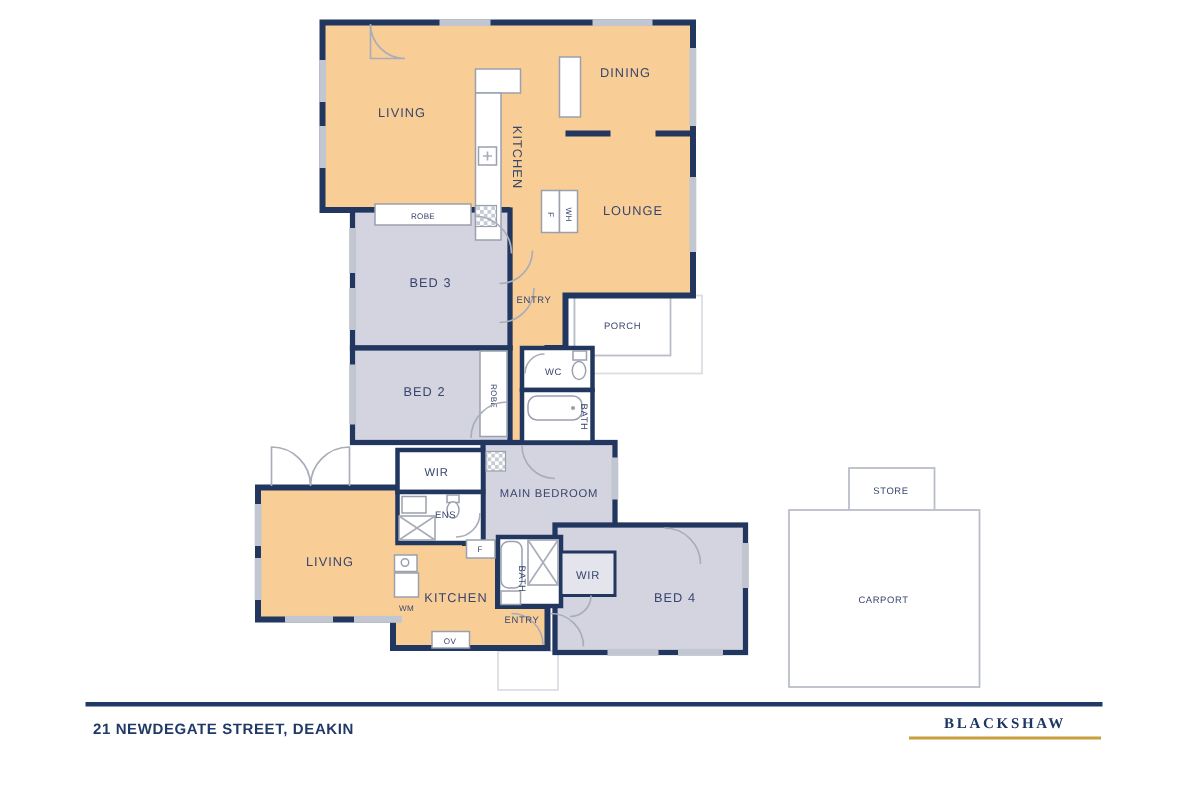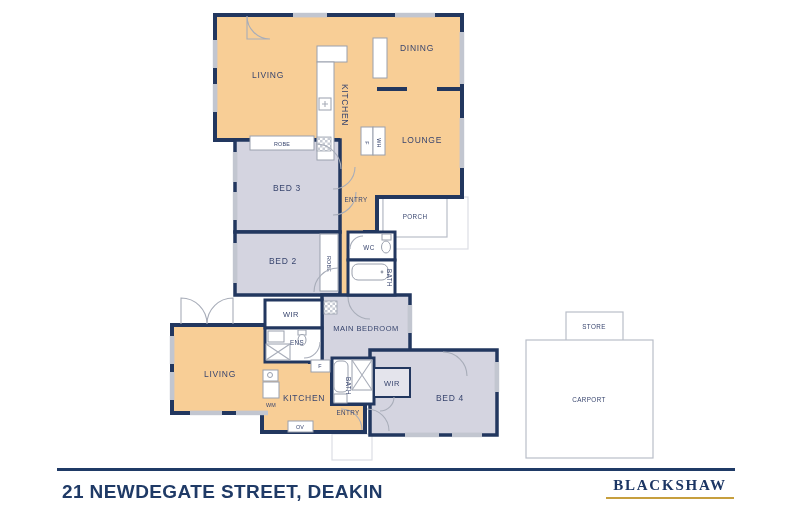--- a/index.html
+++ b/index.html
@@ -13,24 +13,24 @@
   .sm{font-size:6.3px;letter-spacing:.4px;}
   .xs{font-size:5.4px;letter-spacing:.2px;}
   .room-fill-living{fill:#F8CE96;}
   .room-fill-bed{fill:#D4D4E0;}
   .wall{stroke:#22375F;}
   .fx{fill:#ffffff;stroke:#9AA0AD;stroke-width:1;}
   .door{fill:none;stroke:#A8ADB9;stroke-width:1.1;}
   .win{fill:#C2C6D0;}
   
   .footer-line{position:absolute;left:57px;top:468px;width:678px;height:3px;background:#1F3A66;}
-  .address{position:absolute;left:62px;top:481px;font-size:19px;font-weight:600;
+  .address{position:absolute;left:62px;top:481px;font-size:10px;font-weight:600;
            color:#1F3A66;letter-spacing:.4px;}
   .brand{position:absolute;left:606px;top:477px;width:128px;text-align:center;
-         font-family:"Liberation Serif", serif;font-weight:bold;font-size:15px;
+         font-family:"Liberation Serif", serif;font-weight:bold;font-size:10px;
          letter-spacing:1.8px;color:#1C3664;border-bottom:2px solid #C79F3D;
          padding-bottom:3px;}
 </style>
 </head>
 <body>
 
 <div id="stage">
 
 <svg id="plan-svg" width="790" height="527" viewBox="0 0 790 527">
   <defs>

